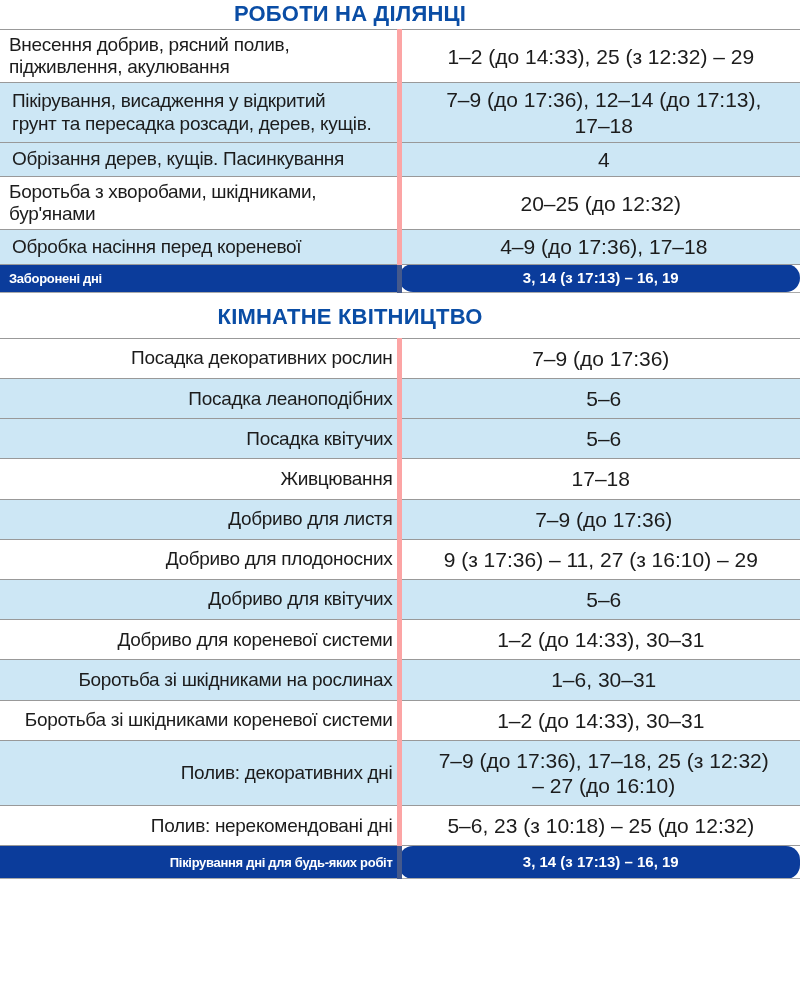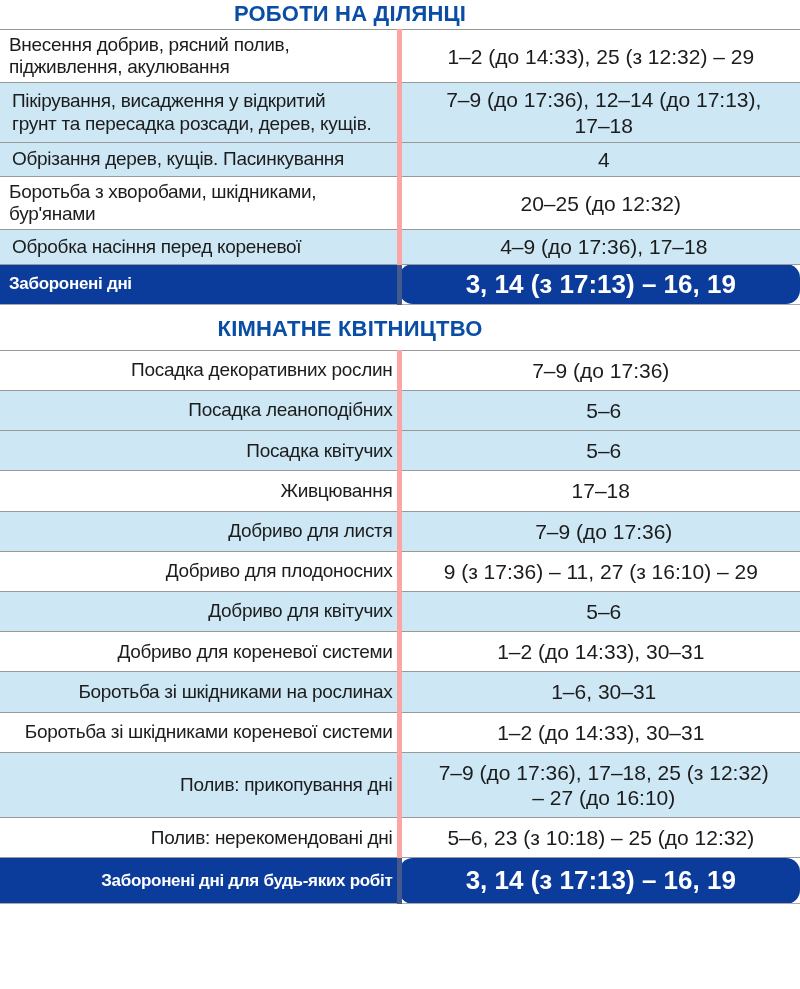--- a/index.html
+++ b/index.html
@@ -64,24 +64,24 @@
   tr.alt td { background: #cde7f5; padding-left: 12px; }
   tr.plain td { background: #ffffff; }
 
   tr.forbidden td {
     background: #0b3c9b;
     color: #ffffff;
     font-weight: bold;
   }
   tr.forbidden td.label {
     border-right-color: #44598c;
-    font-size: 17px;
+    font-size: 13px;
     padding-top: 6px; padding-bottom: 6px;
   }
-  tr.forbidden td.value { font-size: 26px; border-radius: 14px; }
+  tr.forbidden td.value { font-size: 15px; border-radius: 14px; }
 </style>
 </head>
 <body>
 
 <div class="page">
 
   <h2 class="section-title">РОБОТИ НА ДІЛЯНЦІ</h2>
 
   <table class="cal t1">
     <colgroup>
@@ -162,28 +162,28 @@
       </tr>
       <tr class="alt">
         <td class="label">Боротьба зі шкідниками на рослинах</td>
         <td class="value">1–6, 30–31</td>
       </tr>
       <tr class="plain">
         <td class="label">Боротьба зі шкідниками кореневої системи</td>
         <td class="value">1–2 (до 14:33), 30–31</td>
       </tr>
       <tr class="alt">
-        <td class="label">Полив: прикопування дні</td>
+        <td class="label">Полив: декоративних дні</td>
         <td class="value">7–9 (до 17:36), 17–18, 25 (з 12:32)
 – 27 (до 16:10)</td>
       </tr>
       <tr class="plain">
         <td class="label">Полив: нерекомендовані дні</td>
         <td class="value">5–6, 23 (з 10:18) – 25 (до 12:32)</td>
       </tr>
       <tr class="forbidden">
-        <td class="label">Заборонені дні для будь-яких робіт</td>
+        <td class="label">Пікірування дні для будь-яких робіт</td>
         <td class="value">3, 14 (з 17:13) – 16, 19</td>
       </tr>
     </tbody>
   </table>
 
 </div>
 
 </body></html>

